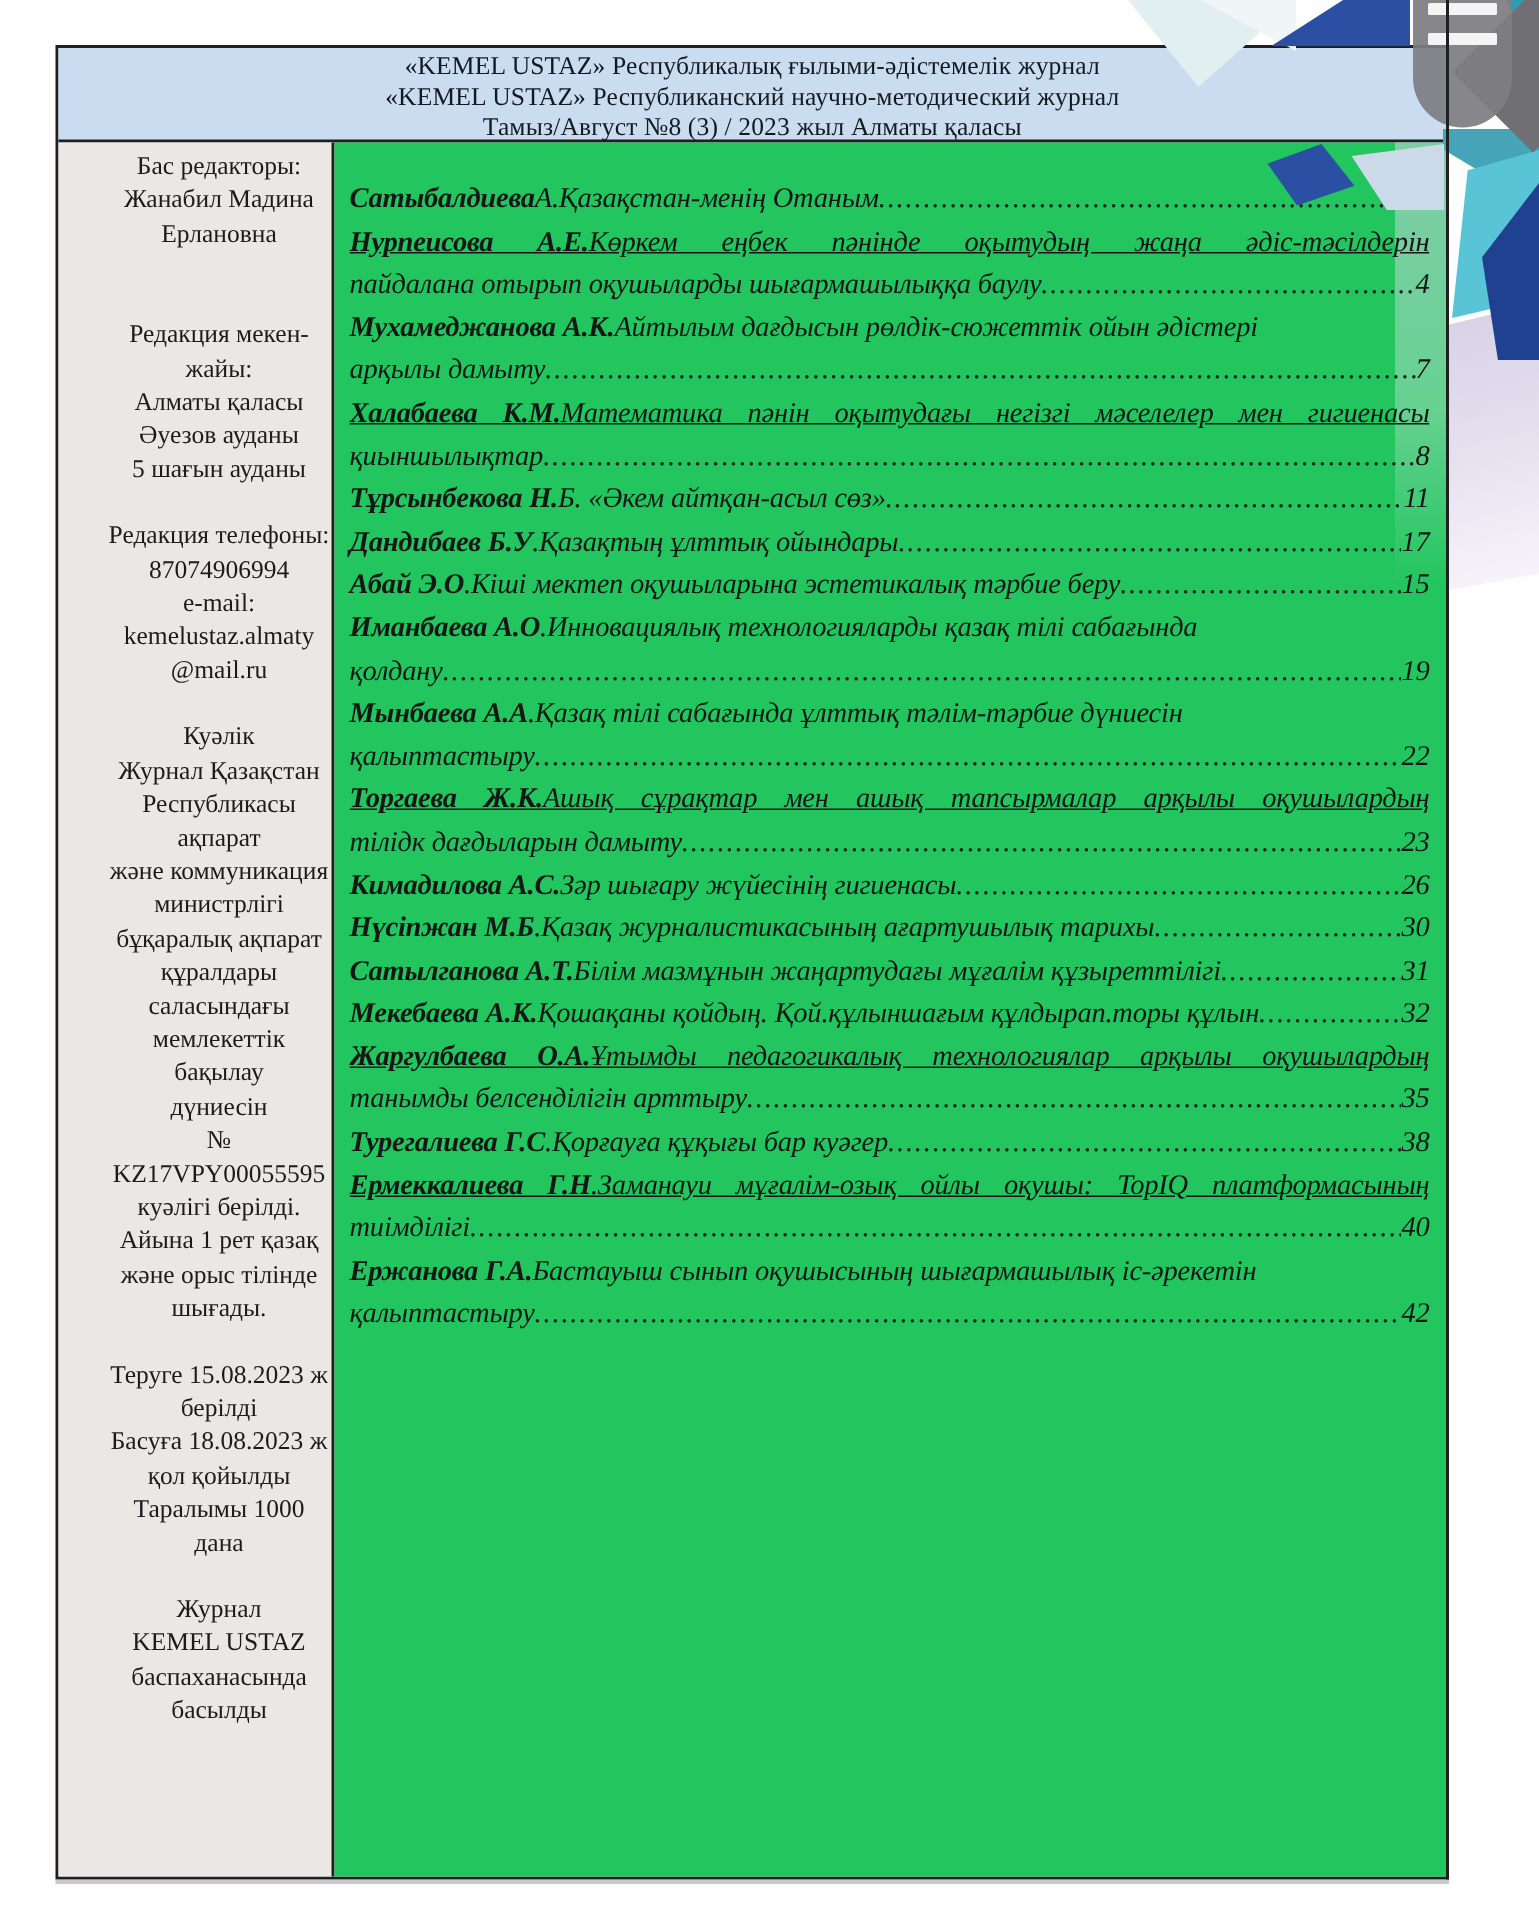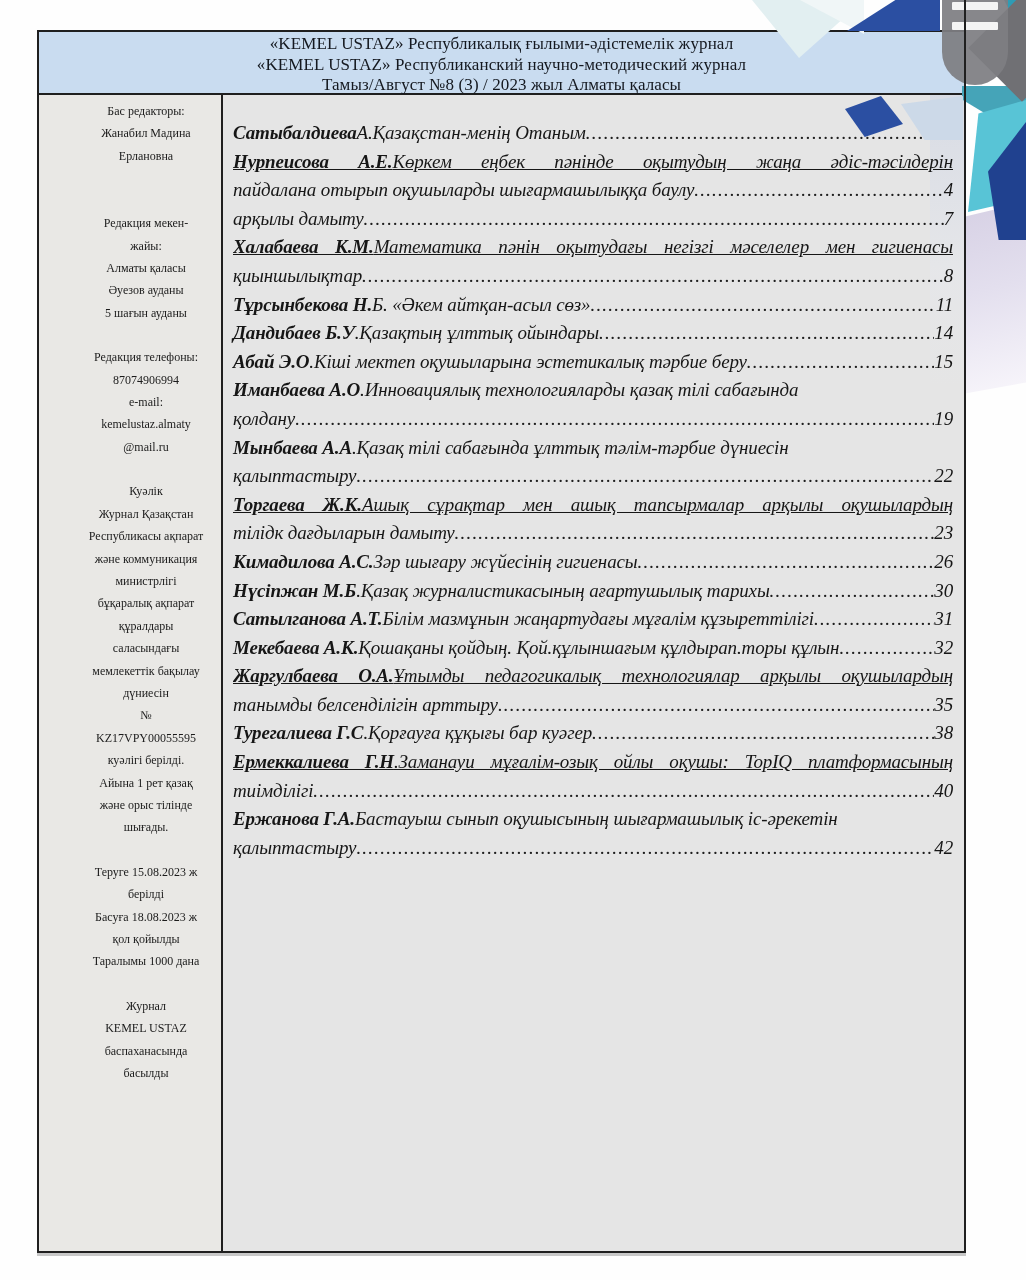--- a/index.html
+++ b/index.html
@@ -11,22 +11,22 @@
              border:2px solid #1f1f1f;box-sizing:border-box;background:#ffffff;z-index:1;
              display:flex;flex-direction:column;}
   #masthead{height:63px;flex:0 0 63px;background:#c9dcf0;border-bottom:2px solid #1f1f1f;
             box-sizing:border-box;text-align:center;padding-top:2px;}
   #masthead div{font-size:17px;line-height:20.5px;color:#14181f;letter-spacing:.1px;}
   #table-body{flex:1;display:flex;min-height:0;}
   #sidebar{width:184px;flex:0 0 184px;background:#e9e8e5;border-right:2px solid #1f1f1f;
            box-sizing:border-box;text-align:center;padding-top:5px;overflow:hidden;}
   .sb-block{margin-bottom:22px;}
   .sb-block:first-child{margin-bottom:45px;}
-  .sb-block div{font-size:12px;line-height:22.4px;color:#1b1b1b;padding-left:32px;}
-  #content{flex:1;position:relative;background:#e5e5e5;min-width:0;}
+  .sb-block div{font-size:17px;line-height:22.4px;color:#1b1b1b;padding-left:32px;}
+  #content{flex:1;position:relative;background:#22c55e;min-width:0;}
   #content-tint{position:absolute;right:0;top:0;width:34px;height:296px;z-index:0;
     background:linear-gradient(to bottom,rgba(205,212,228,.55),rgba(231,233,241,.35) 60%,rgba(240,241,246,0));}
   #toc-lines{position:relative;z-index:1;padding:24px 11px 0 10px;font-style:italic;color:#161616;}
   .toc-line{font-size:19px;line-height:28.6px;white-space:nowrap;letter-spacing:-0.15px;}
   .toc-line .b{font-weight:700;}
   .toc-line.haspage{display:flex;align-items:baseline;}
   .toc-line.haspage .b,.toc-line.haspage .t{flex:0 0 auto;}
   .toc-line.haspage .dots{flex:1 1 auto;min-width:0;overflow:hidden;letter-spacing:1.2px;color:#1e1e1e;}
   .toc-line.haspage .pg{flex:0 0 auto;}
   .toc-line.just{white-space:normal;text-align:justify;text-align-last:justify;overflow:hidden;max-height:28.6px;text-decoration:underline;}
@@ -148,20 +148,21 @@
               <span class="t"> А.Қазақстан-менің Отаным</span>
               <span class="dots">................................................................................................................................................................................................................................................................................................................................................................................................................</span>
               <span class="pg">2</span>
             </div>
             <div class="toc-line just"><span class="b">Нурпеисова А.Е.</span><span class="t">Көркем еңбек пәнінде оқытудың жаңа әдіс-тәсілдерін</span></div>
             <div class="toc-line haspage">
               <span class="t">пайдалана отырып оқушыларды шығармашылыққа баулу</span>
               <span class="dots">................................................................................................................................................................................................................................................................................................................................................................................................................</span>
               <span class="pg">4</span>
             </div>
+            <div class="toc-line"><span class="b">Мухамеджанова А.К.</span><span class="t">Айтылым дағдысын рөлдік-сюжеттік ойын әдістері</span></div>
             <div class="toc-line haspage">
               <span class="t">арқылы дамыту</span>
               <span class="dots">................................................................................................................................................................................................................................................................................................................................................................................................................</span>
               <span class="pg">7</span>
             </div>
             <div class="toc-line just"><span class="b">Халабаева К.М.</span><span class="t">Математика пәнін оқытудағы негізгі мәселелер мен гигиенасы</span></div>
             <div class="toc-line haspage">
               <span class="t">қиыншылықтар</span>
               <span class="dots">................................................................................................................................................................................................................................................................................................................................................................................................................</span>
               <span class="pg">8</span>
@@ -169,21 +170,21 @@
             <div class="toc-line haspage">
               <span class="b">Тұрсынбекова Н.</span>
               <span class="t">Б. «Әкем айтқан-асыл сөз»</span>
               <span class="dots">................................................................................................................................................................................................................................................................................................................................................................................................................</span>
               <span class="pg">11</span>
             </div>
             <div class="toc-line haspage">
               <span class="b">Дандибаев Б.У</span>
               <span class="t">.Қазақтың ұлттық ойындары</span>
               <span class="dots">................................................................................................................................................................................................................................................................................................................................................................................................................</span>
-              <span class="pg">14</span>
+              <span class="pg">17</span>
             </div>
             <div class="toc-line haspage">
               <span class="b">Абай Э.О</span>
               <span class="t">.Кіші мектеп оқушыларына эстетикалық тәрбие беру</span>
               <span class="dots">................................................................................................................................................................................................................................................................................................................................................................................................................</span>
               <span class="pg">15</span>
             </div>
             <div class="toc-line"><span class="b">Иманбаева А.О</span><span class="t">.Инновациялық технологияларды қазақ тілі сабағында</span></div>
             <div class="toc-line haspage">
               <span class="t">қолдану</span>

